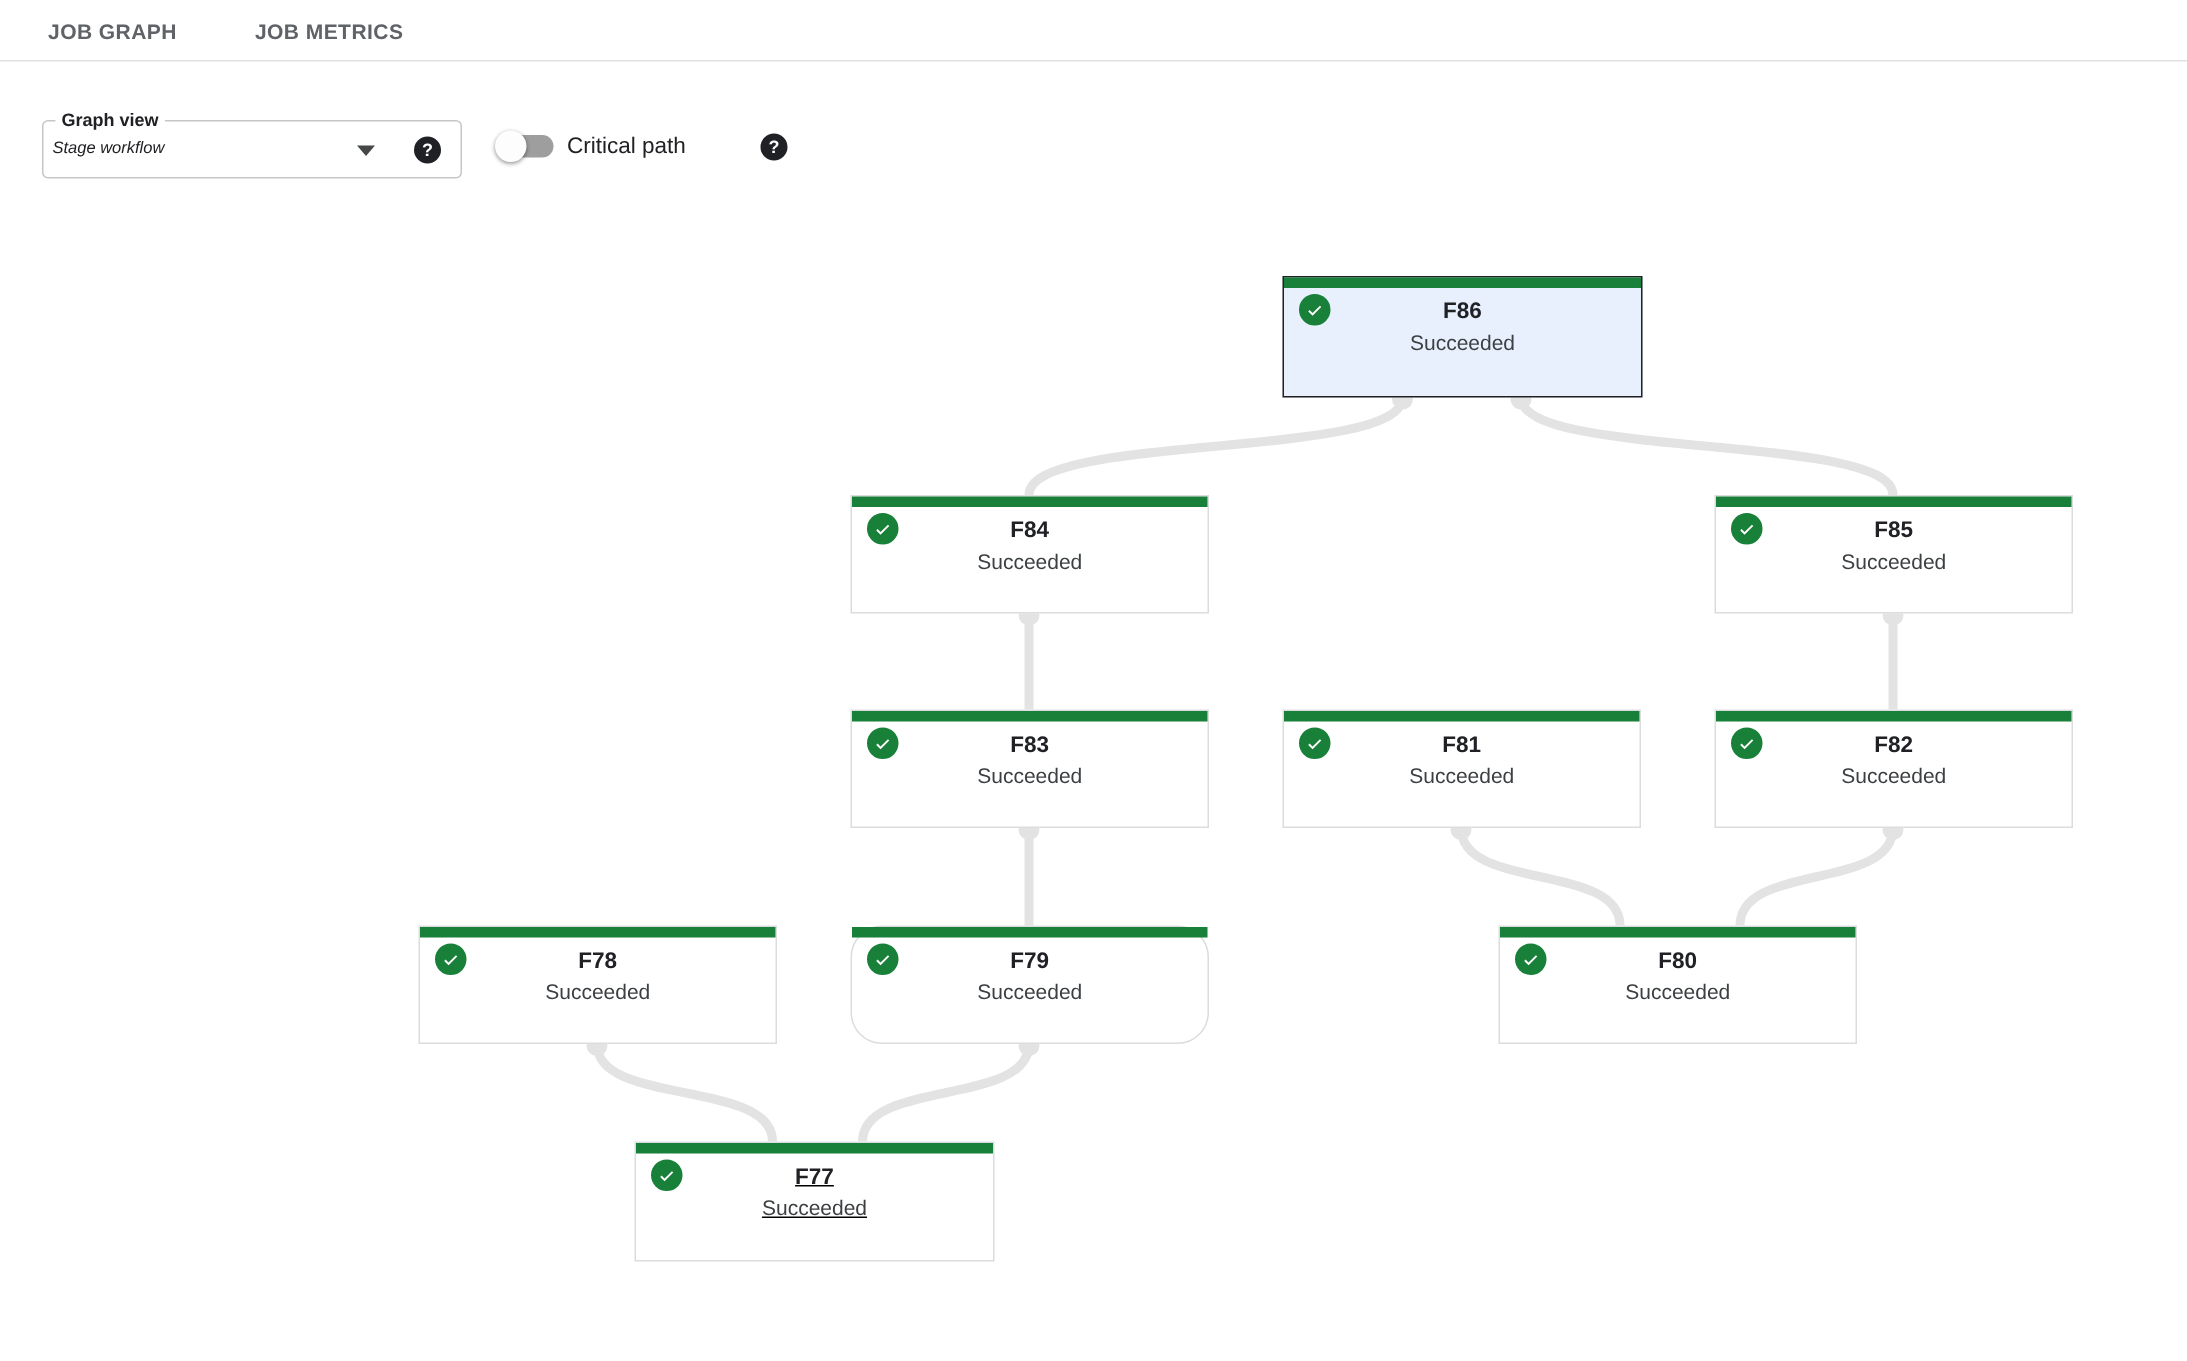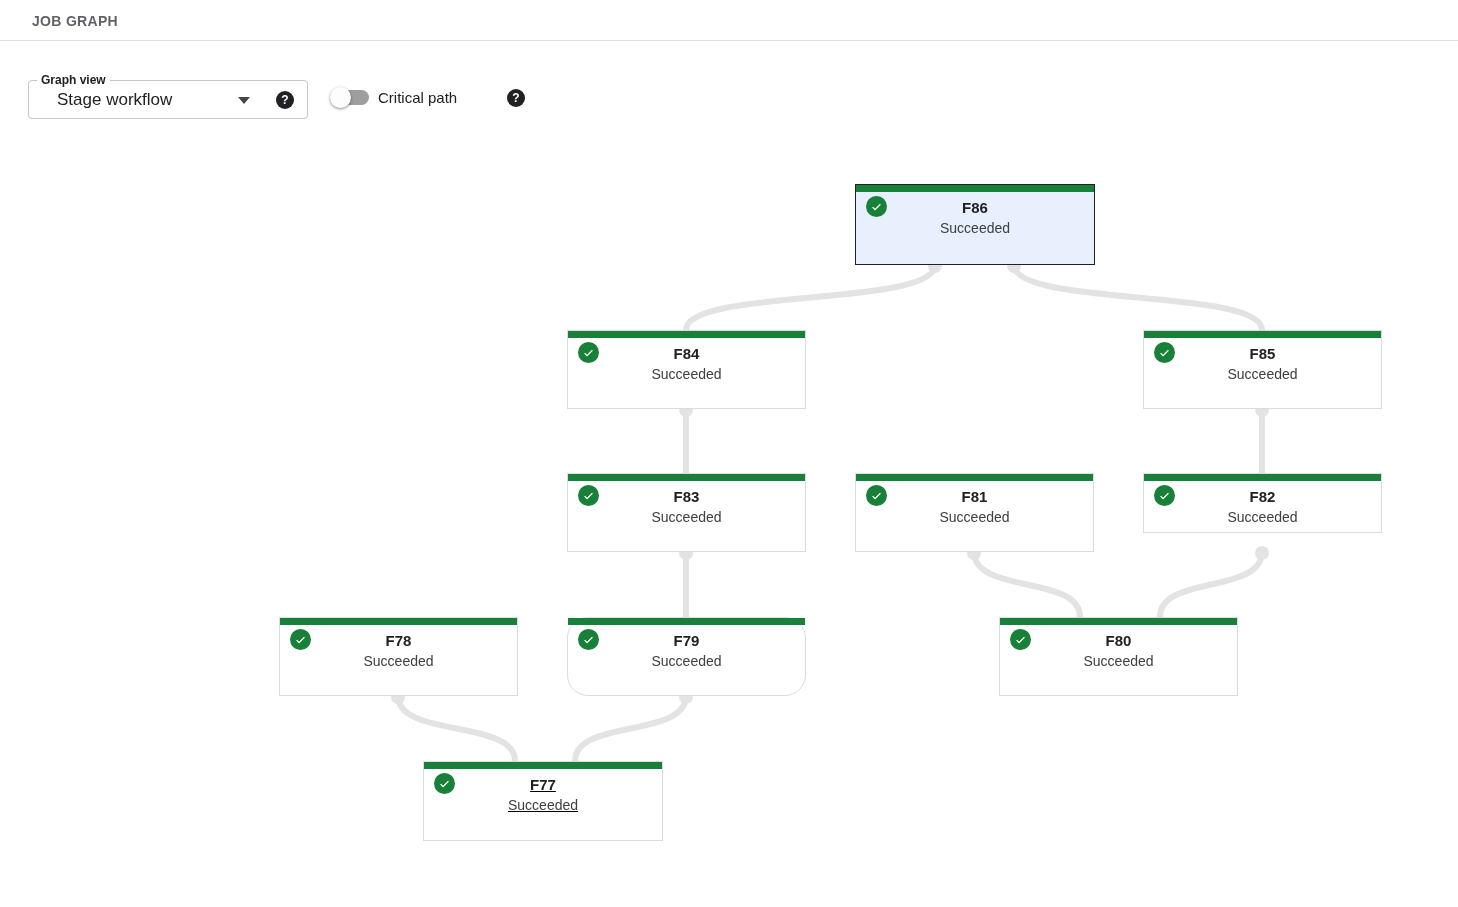--- a/index.html
+++ b/index.html
@@ -24,22 +24,22 @@
     text-transform:uppercase;cursor:pointer;position:relative;justify-content:center;}
   .tab.active{color:var(--accent-blue);}
   .tab.active::after{content:"";position:absolute;left:0;right:0;bottom:0;height:3px;
     background:var(--accent-blue);}
 
   
   .select-box{position:absolute;left:28px;top:80px;width:280px;height:39px;
     border:1px solid #c4c7c5;border-radius:4px;background:#fff;cursor:pointer;}
   .select-label{position:absolute;left:8px;top:-9px;background:#fff;padding:0 4px;
     font-size:12px;font-weight:bold;color:var(--text-primary);line-height:16px;}
-  .select-value{position:absolute;left:28px;top:0;line-height:37px;font-size:17px;
-    color:var(--text-primary);}
+  .select-value{position:absolute;left:6px;top:0;line-height:37px;font-size:11px;
+    color:var(--text-primary);font-style:italic;}
   .caret{position:absolute;left:209px;top:16px;width:0;height:0;
     border-left:6px solid transparent;border-right:6px solid transparent;
     border-top:7px solid #444746;}
   .help-icon{width:18px;height:18px;border-radius:50%;background:#202124;color:#fff;
     font-size:12px;font-weight:bold;line-height:18px;text-align:center;display:inline-block;
     cursor:pointer;}
   .help-in-box{position:absolute;left:247px;top:10px;}
   .toggle{position:absolute;left:332px;top:89px;width:37px;height:17px;cursor:pointer;}
   .toggle-track{position:absolute;left:0;top:1px;width:37px;height:15px;border-radius:8px;
     background:#9e9e9e;}
@@ -63,20 +63,23 @@
   .node-title{margin-top:7px;font-size:15px;font-weight:bold;line-height:17px;
     color:var(--text-primary);}
   .node-status{margin-top:4px;font-size:14px;line-height:16px;color:var(--text-secondary);}
 </style>
 </head>
 <body>
 
 <div class="tabbar">
     <div class="tab">
     <span class="tab-label">JOB GRAPH</span>
+  </div>
+    <div class="tab">
+    <span class="tab-label">JOB METRICS</span>
   </div>
   </div>
 
 <div class="select-box">
   <span class="select-label">Graph view</span>
   <span class="select-value">Stage workflow</span>
   <span class="caret"></span>
   <span class="help-icon help-in-box">?</span>
 </div>
 
@@ -151,21 +154,21 @@
     <div class="node" style="left: 855px; top: 473px; width: 239px; height: 79px;">
     <div class="node-bar"></div>
     <span class="check">
       <svg viewBox="0 0 24 24">
           <path fill="#fff" d="M9.3 16.1 5.6 12.4l-1.6 1.6 5.3 5.3L20 8.6 18.4 7z"></path>
         </svg>
     </span>
     <div class="node-title">F81</div>
     <div class="node-status">Succeeded</div>
   </div>
-    <div class="node" style="left: 1143px; top: 473px; width: 239px; height: 60px;">
+    <div class="node" style="left: 1143px; top: 473px; width: 239px; height: 79px;">
     <div class="node-bar"></div>
     <span class="check">
       <svg viewBox="0 0 24 24">
           <path fill="#fff" d="M9.3 16.1 5.6 12.4l-1.6 1.6 5.3 5.3L20 8.6 18.4 7z"></path>
         </svg>
     </span>
     <div class="node-title">F82</div>
     <div class="node-status">Succeeded</div>
   </div>
     <div class="node" style="left: 279px; top: 617px; width: 239px; height: 79px;">

